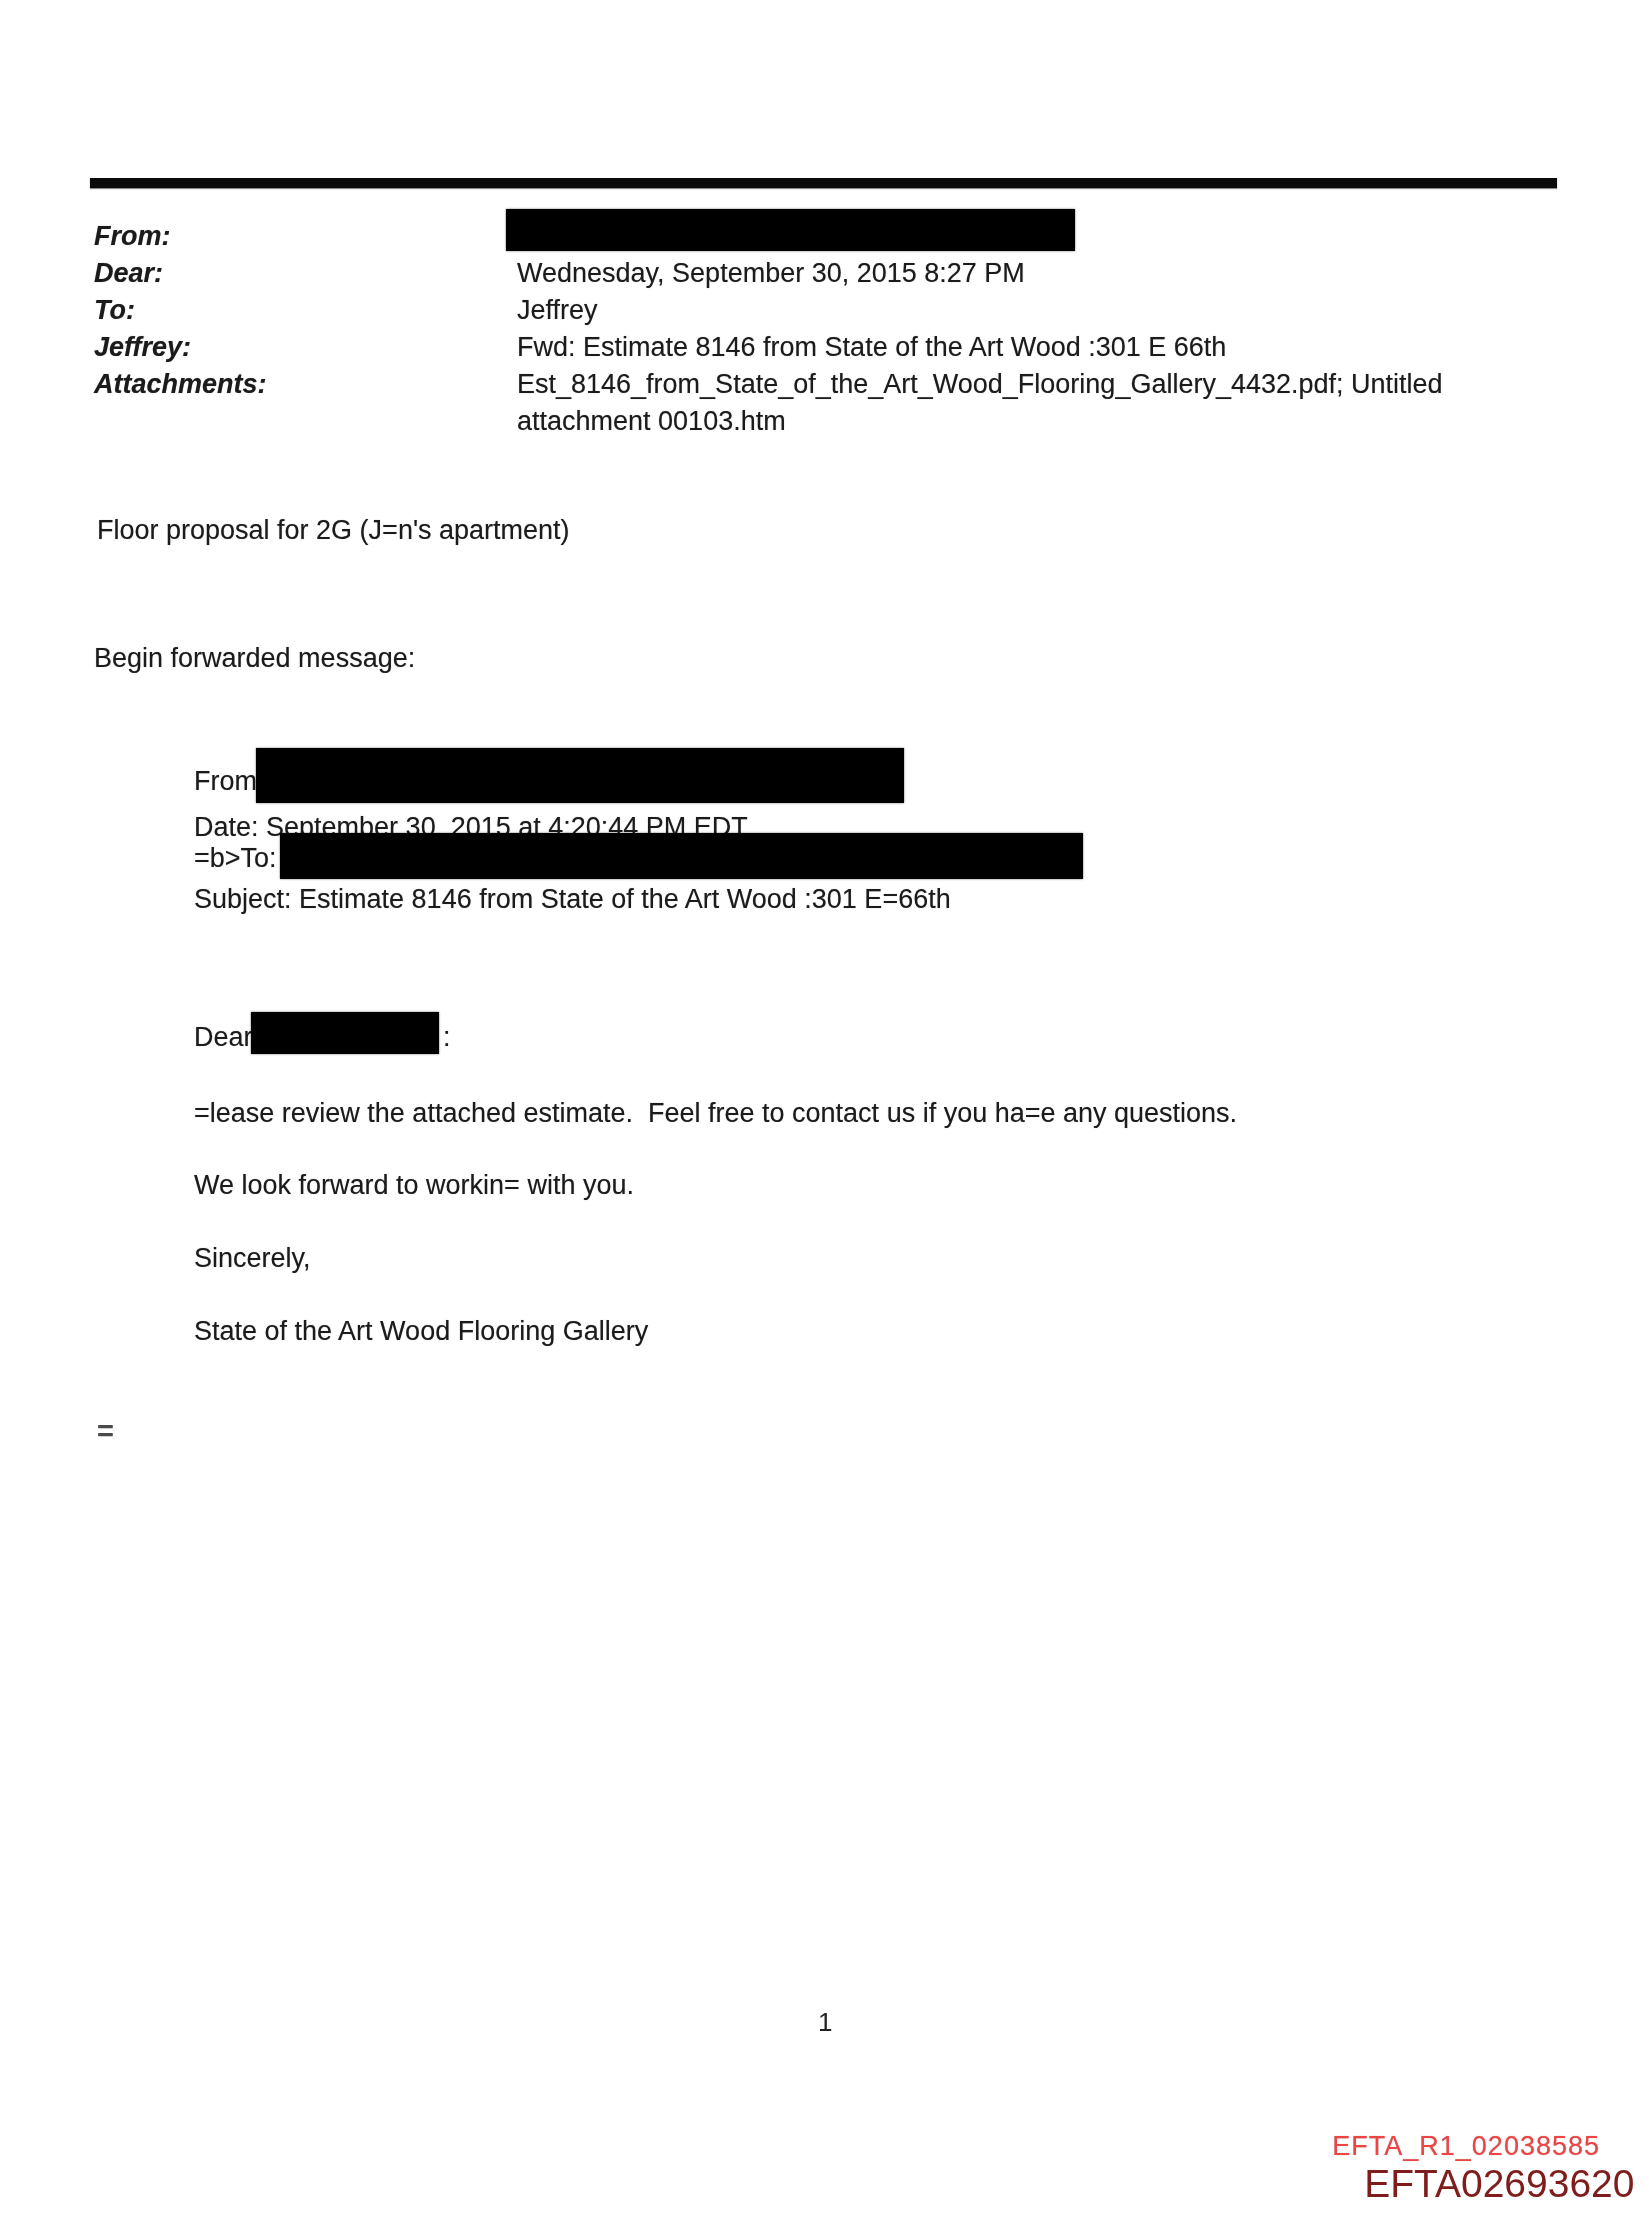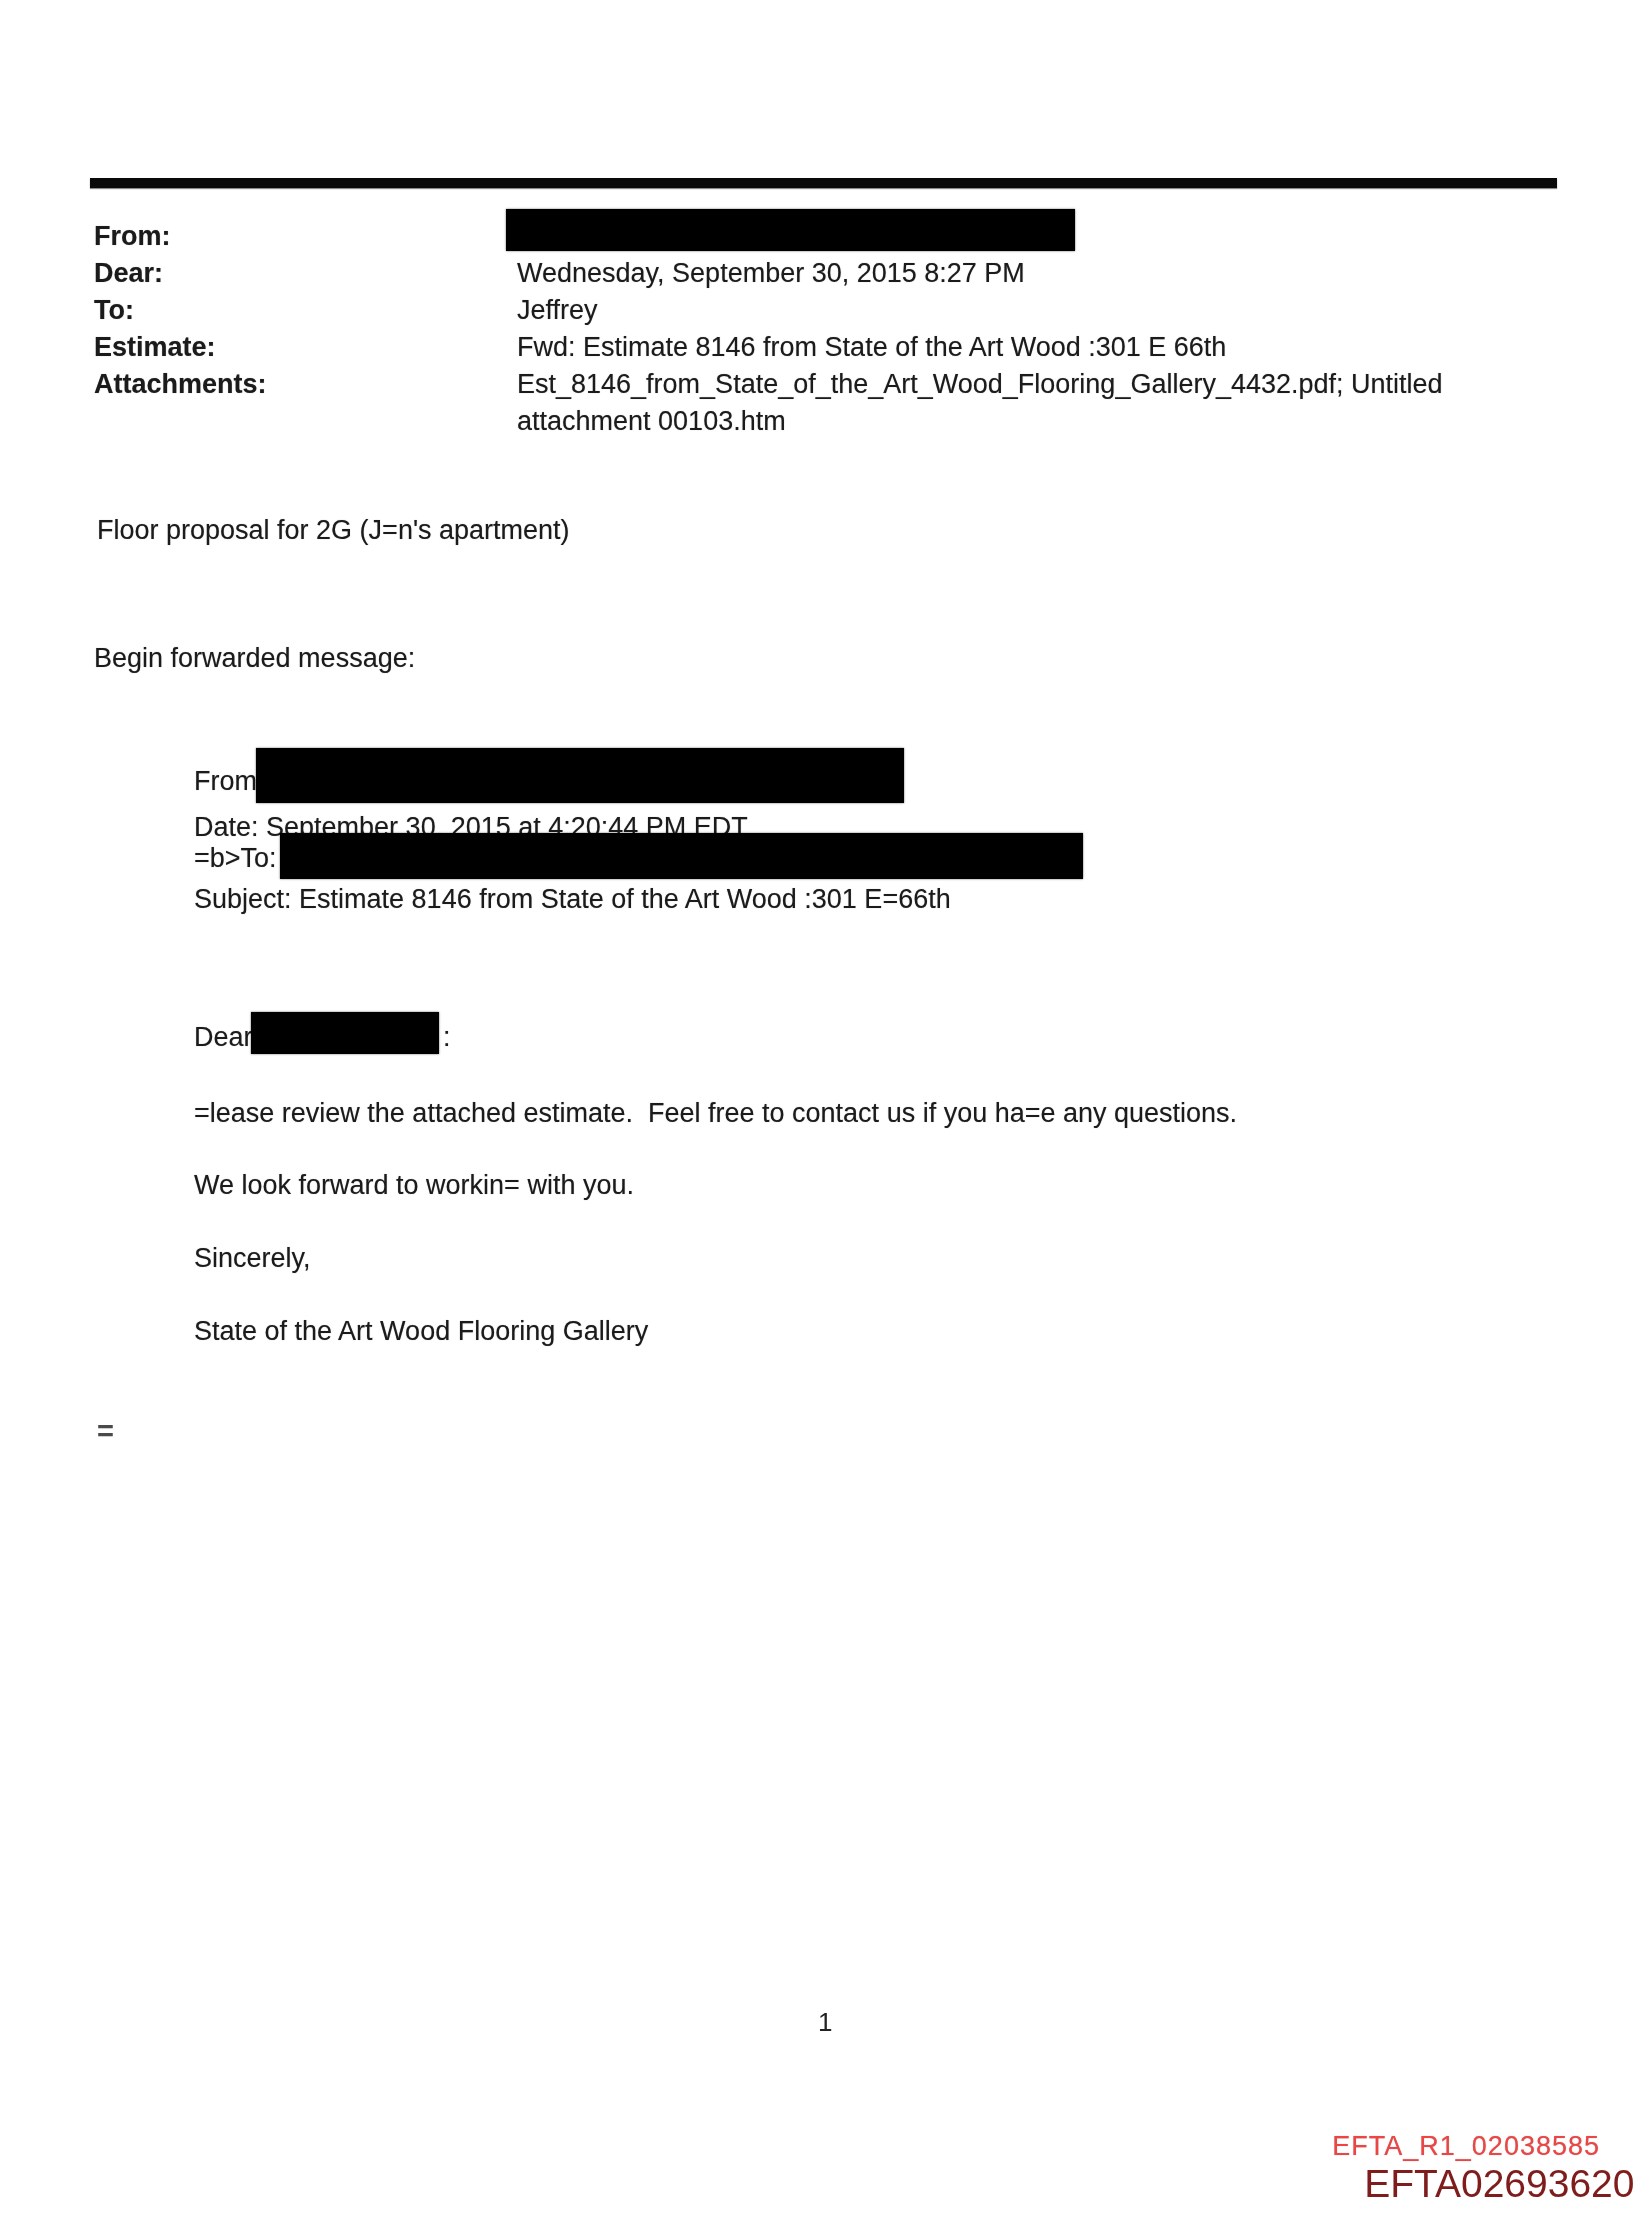--- a/index.html
+++ b/index.html
@@ -16,21 +16,21 @@
     font-family: "Liberation Sans", "DejaVu Sans", sans-serif;
     color: #1b1b1b;
   }
   .scan-text {
     position: absolute;
     font-size: 27px;
     line-height: 37px;
     white-space: pre-wrap;
     text-shadow: 0 0 1px rgba(0,0,0,0.38);
   }
-  .bold { font-weight: 700; }
+  .bold { font-weight: 700; font-style: italic; }
   .rule {
     position: absolute;
     left: 90px;
     top: 178px;
     width: 1467px;
     height: 9.7px;
     background: #0a0a0a;
     box-shadow: 0 1px 1px rgba(0,0,0,0.45);
   }
   .redaction {
@@ -76,21 +76,21 @@
 </head>
 <body>
 
 <div class="page">
 
   <div class="rule"></div>
 
   <div class="scan-text bold hdr-label" style="top:218px;">From:</div>
   <div class="scan-text bold hdr-label" style="top:255px;">Dear:</div>
   <div class="scan-text bold hdr-label" style="top:292px;">To:</div>
-  <div class="scan-text bold hdr-label" style="top:329px;">Estimate:</div>
+  <div class="scan-text bold hdr-label" style="top:329px;">Jeffrey:</div>
   <div class="scan-text bold hdr-label" style="top:366px;">Attachments:</div>
 
   <div class="redaction" style="left:506px; top:209px; width:569px; height:42px;"></div>
   <div class="scan-text hdr-value" style="top:255px;">Wednesday, September 30, 2015 8:27 PM</div>
   <div class="scan-text hdr-value" style="top:292px;">Jeffrey</div>
   <div class="scan-text hdr-value" style="top:329px;">Fwd: Estimate 8146 from State of the Art Wood :301 E 66th</div>
   <div class="scan-text hdr-value" style="top:366px;">Est_8146_from_State_of_the_Art_Wood_Flooring_Gallery_4432.pdf; Untitled</div>
   <div class="scan-text hdr-value" style="top:403px;">attachment 00103.htm</div>
 
   <div class="scan-text" style="left:97px; top:512px;">Floor proposal for 2G (J=n's apartment)</div>

